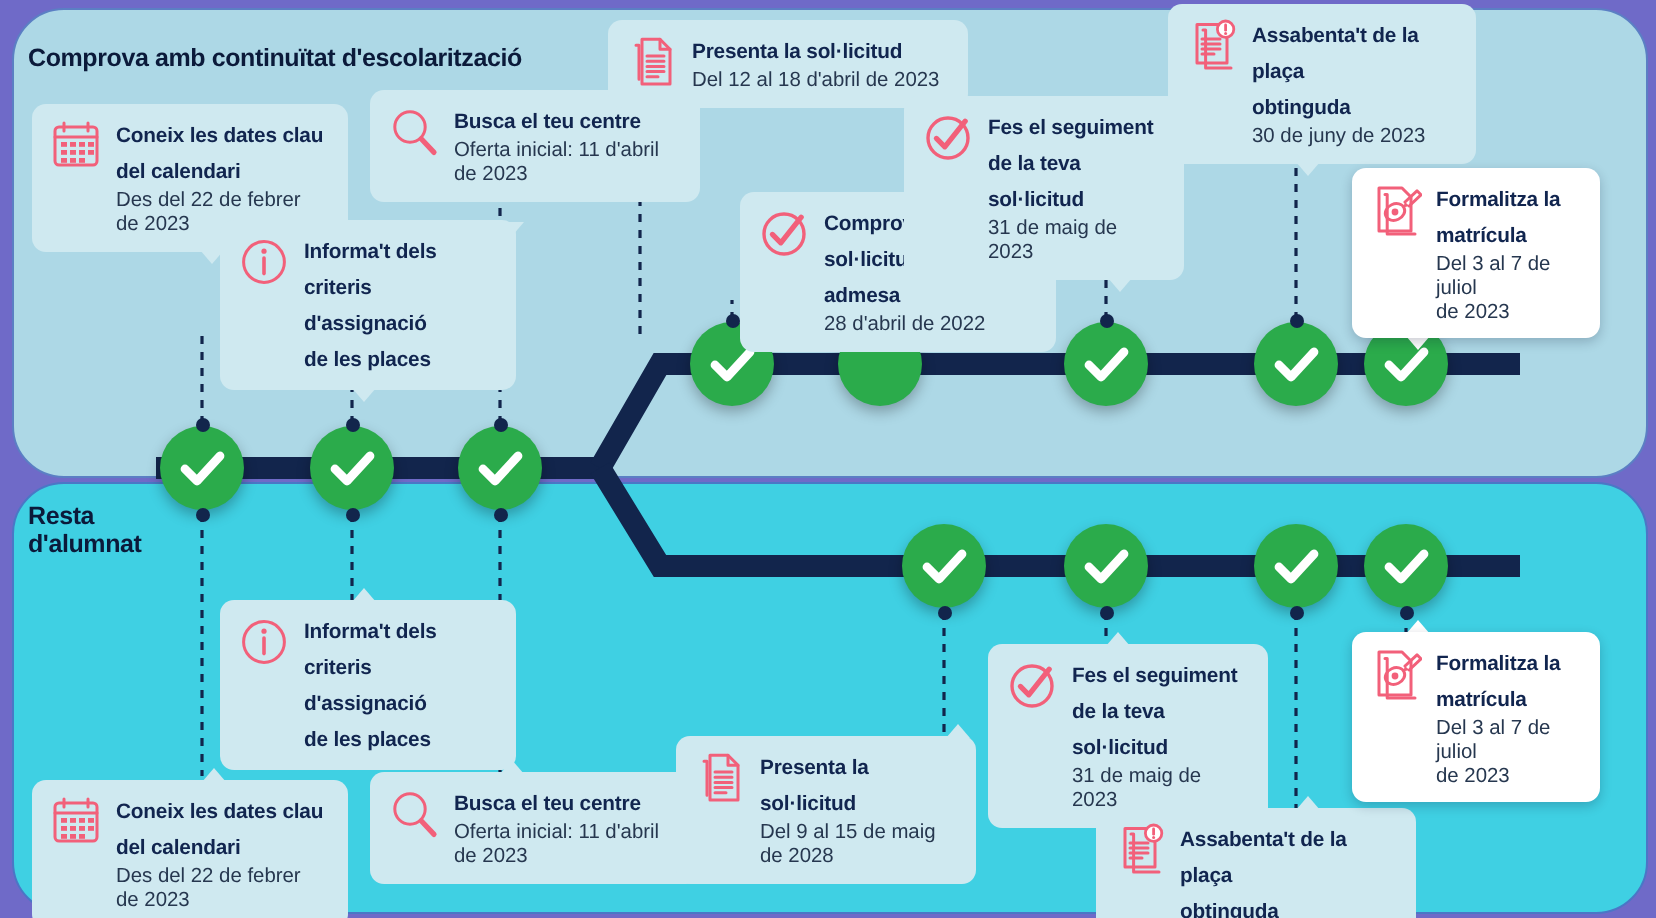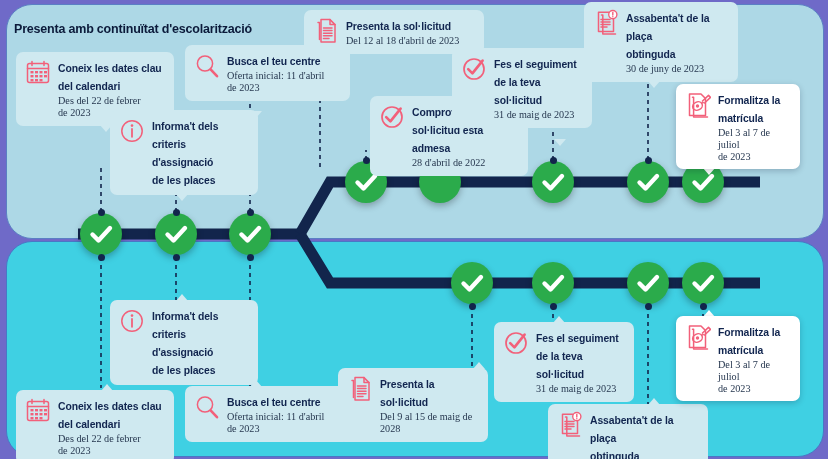--- a/index.html
+++ b/index.html
@@ -43,21 +43,21 @@
   }
   .card.white{background:#ffffff;box-shadow:0 2px 6px rgba(10,20,45,.22);}
   .card .ico{flex:0 0 auto;width:26px;height:28px;margin-top:1px;}
   .card .txt{flex:1 1 auto;min-width:0;}
   .card .ttl{
     color:#11254f;font-weight:700;font-size:10.4px;line-height:11.6px;
     letter-spacing:-0.1px;white-space:pre-line;
   }
   .card .sub{
     color:#26374f;font-size:10.2px;line-height:11.8px;margin-top:1px;
-    white-space:pre-line;font-family:Liberation Serif, serif;
+    white-space:pre-line;font-family:Liberation Sans, sans-serif;
   }
   .card.nosub .ttl{line-height:12.4px;}
 
   
   .tip{position:absolute;width:0;height:0;z-index:19;}
   .tip.down{border-left:6px solid transparent;border-right:6px solid transparent;border-top:7px solid #cfe9f0;}
   .tip.up{border-left:6px solid transparent;border-right:6px solid transparent;border-bottom:7px solid #cfe9f0;}
   .tip.down.w{border-top-color:#ffffff;}
   .tip.up.w{border-bottom-color:#ffffff;}
 
@@ -100,21 +100,23 @@
     <path d="M 648 160 L 648 46" stroke="#12254c" stroke-width="1.6" stroke-dasharray="4 4" fill="none"></path>
     <path d="M 703 160 L 703 92" stroke="#12254c" stroke-width="1.6" stroke-dasharray="4 4" fill="none"></path>
     <path d="M 320 167 L 320 45" stroke="#12254c" stroke-width="1.6" stroke-dasharray="4 4" fill="none"></path>
 
     <path d="M 472 306 L 472 380" stroke="#12254c" stroke-width="1.6" stroke-dasharray="4 4" fill="none"></path>
     <path d="M 553 306 L 553 325" stroke="#12254c" stroke-width="1.6" stroke-dasharray="4 4" fill="none"></path>
     <path d="M 648 306 L 648 405" stroke="#12254c" stroke-width="1.6" stroke-dasharray="4 4" fill="none"></path>
     <path d="M 703 306 L 703 318" stroke="#12254c" stroke-width="1.6" stroke-dasharray="4 4" fill="none"></path>
   </svg>
 
-  <div class="panel-title" id="title-top">Presenta amb continuïtat d'escolarització</div>
+  <div class="panel-title" id="title-top">Comprova amb continuïtat d'escolarització</div>
+  <div class="panel-title" id="title-bottom" style="white-space:pre-line;">Resta
+d'alumnat</div>
 
   <div id="nodes-layer">
       <div class="node" style="left:80px;top:213px;">
         <svg class="tick" viewBox="0 0 42 42">
           <path d="M12.5 21.5 L18.5 27.5 L30 15" stroke="#ffffff" stroke-width="4.4" fill="none" stroke-linecap="round" stroke-linejoin="round"></path>
         </svg>
       </div>
       <div class="node" style="left:155px;top:213px;">
         <svg class="tick" viewBox="0 0 42 42">
           <path d="M12.5 21.5 L18.5 27.5 L30 15" stroke="#ffffff" stroke-width="4.4" fill="none" stroke-linecap="round" stroke-linejoin="round"></path>

